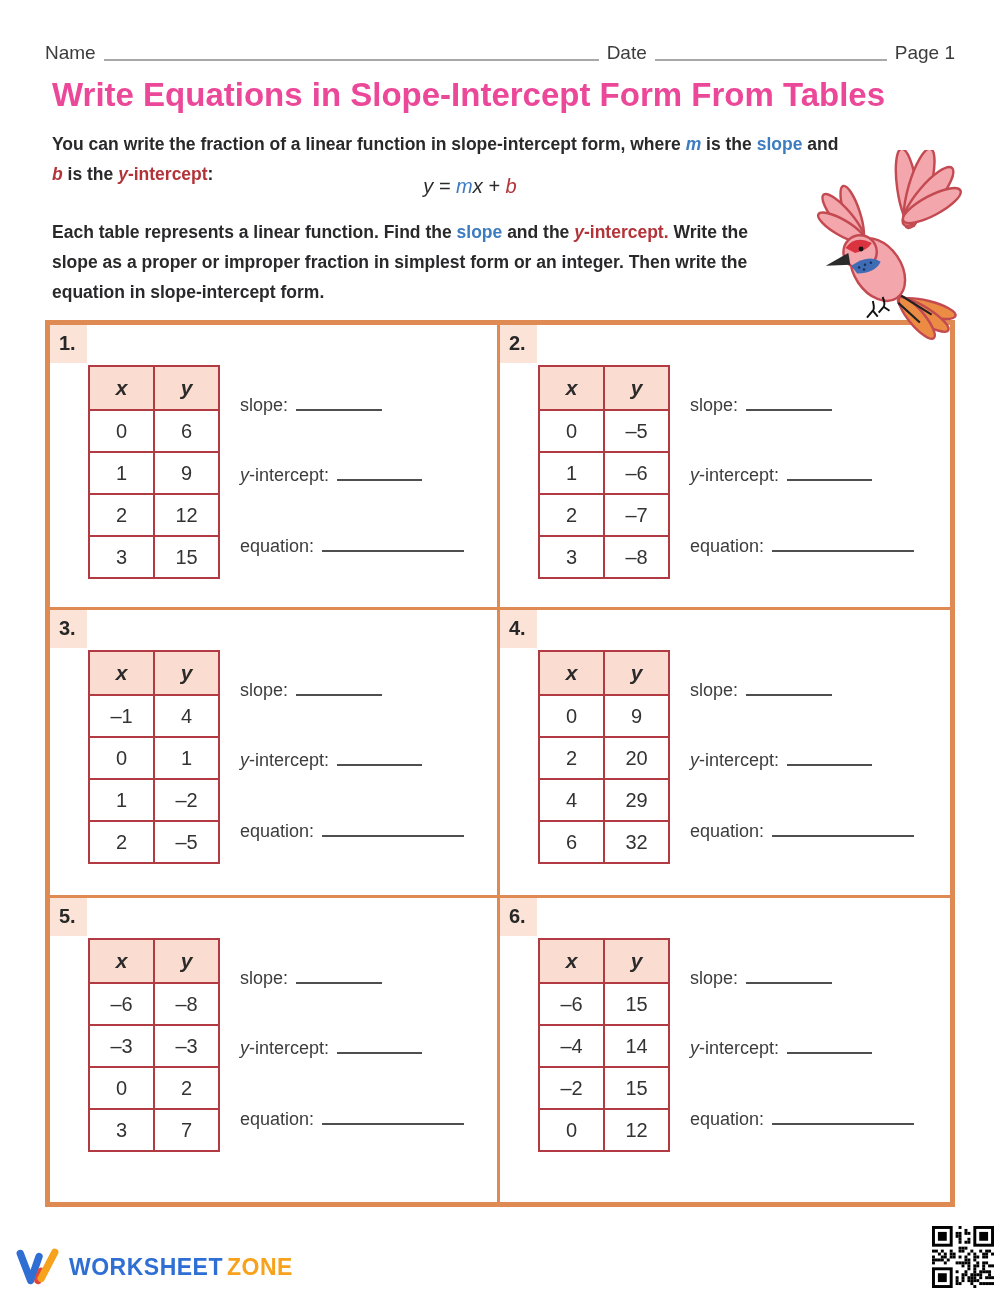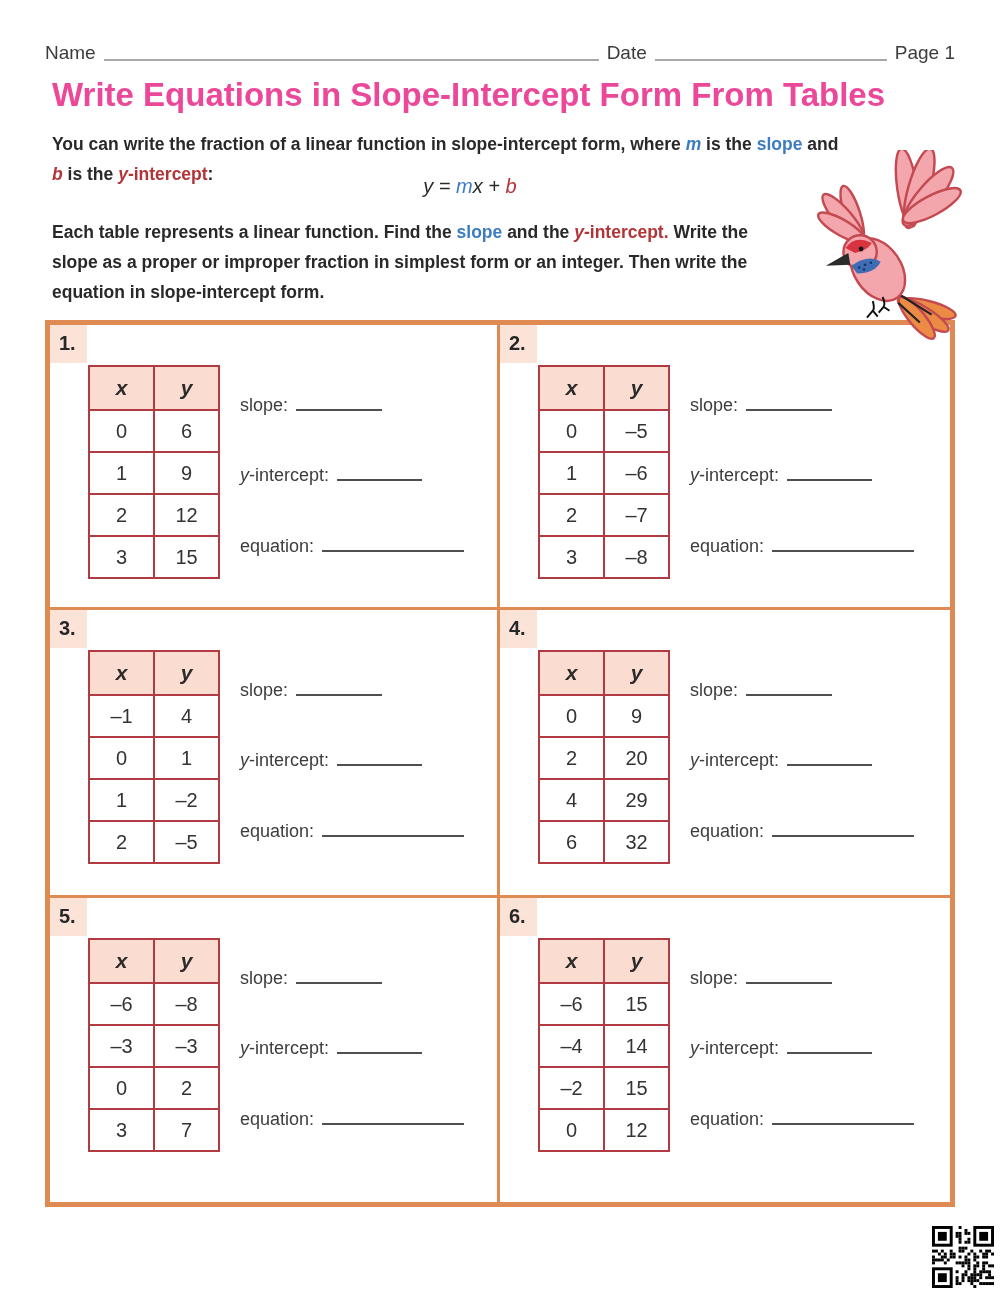--- a/index.html
+++ b/index.html
@@ -321,20 +321,28 @@
             </tr>
       </tbody>
         </table>
       <div class="brow b-slope"><span>slope:</span><span class="blank w-s"></span></div>
       <div class="brow b-yint"><span class="it">y</span><span>-intercept:</span><span class="blank w-y"></span></div>
       <div class="brow b-eq"><span>equation:</span><span class="blank w-e"></span></div>
     </div>
 
   </div>
 
+  <div class="brand">
+    <svg viewBox="0 0 44 40" xmlns="http://www.w3.org/2000/svg">
+      <path d="M5 7 L15 33 L23 10" stroke="#2f6fd3" stroke-width="7" fill="none" stroke-linecap="round" stroke-linejoin="round"></path>
+      <path d="M22 33 L25 24" stroke="#e2453c" stroke-width="7" fill="none" stroke-linecap="round"></path>
+      <path d="M25 31 L38 6" stroke="#f6a21d" stroke-width="7" fill="none" stroke-linecap="round"></path>
+    </svg>
+    <span class="btxt"><span class="b1">WORKSHEET</span><span class="b2">ZONE</span></span>
+  </div>
 
 
   <div class="qr">
     <svg viewBox="0 0 63 63" xmlns="http://www.w3.org/2000/svg">
         <rect x="0" y="0" width="63" height="63" fill="#ffffff"></rect>
         <rect x="27" y="0" width="3" height="3" fill="#000"></rect>
         <rect x="33" y="3" width="3" height="3" fill="#000"></rect>
         <rect x="24" y="6" width="3" height="3" fill="#000"></rect>
         <rect x="27" y="6" width="3" height="3" fill="#000"></rect>
         <rect x="33" y="6" width="3" height="3" fill="#000"></rect>

